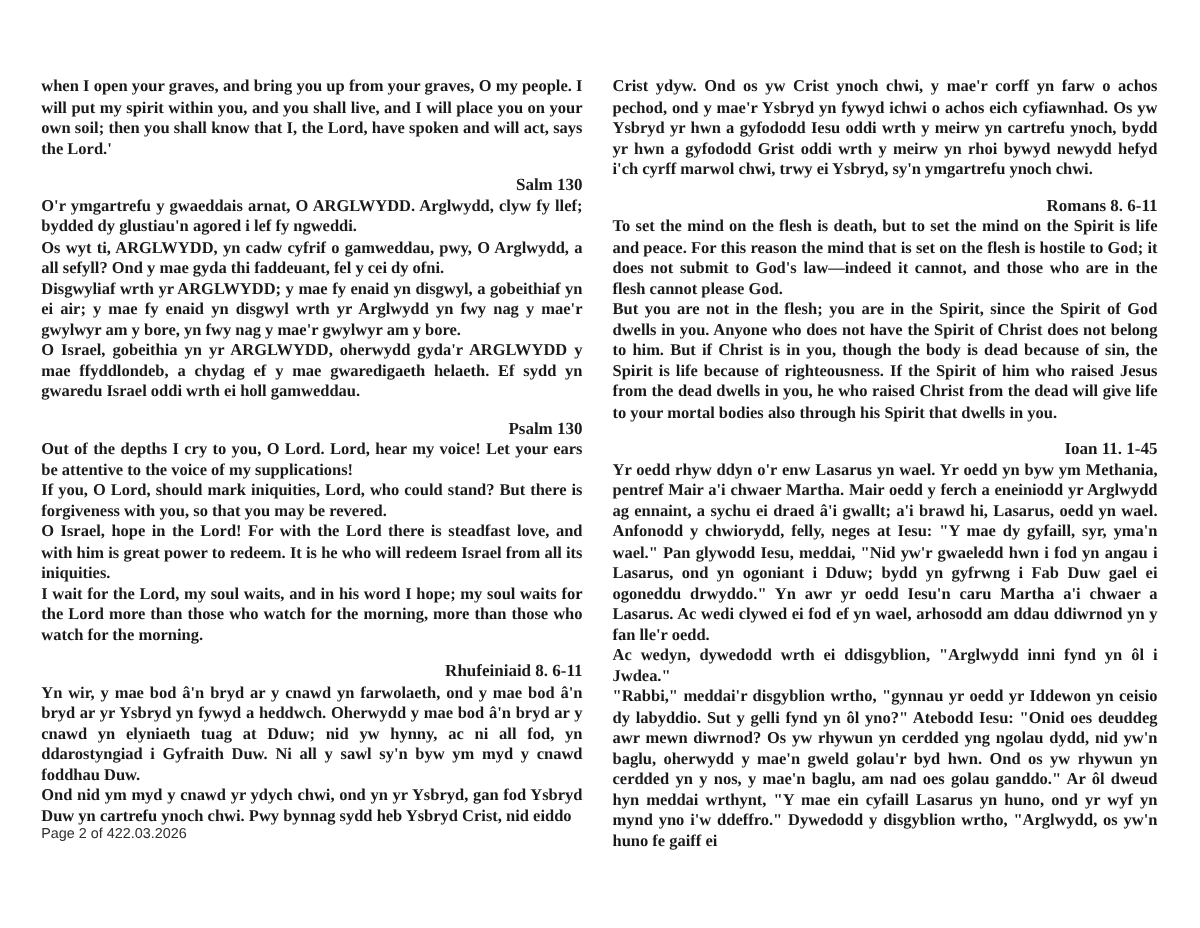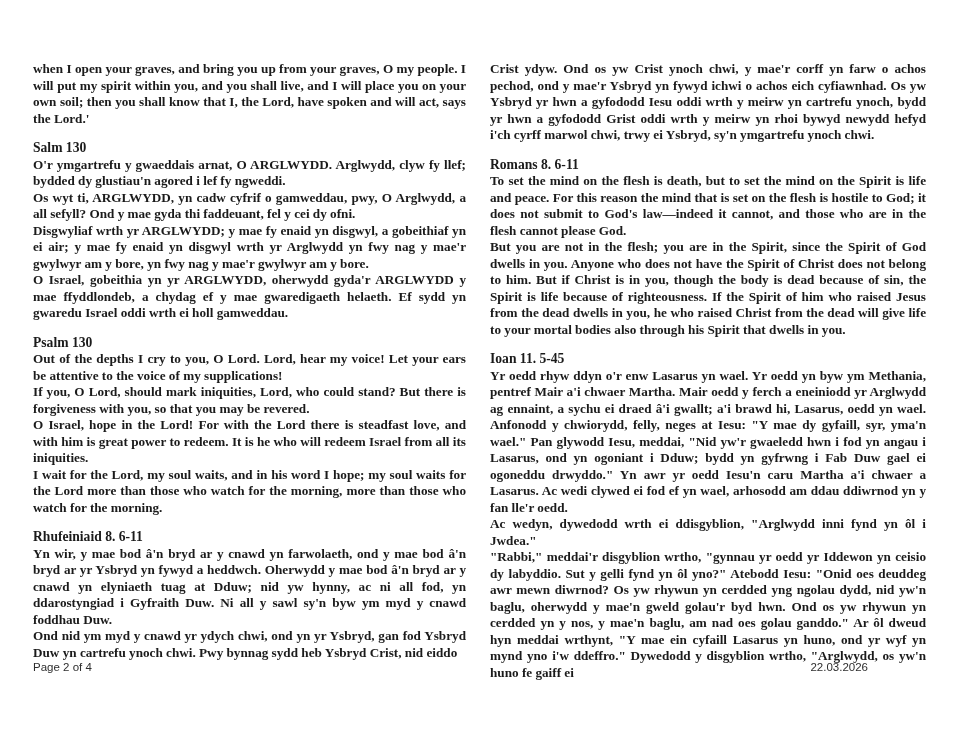--- a/index.html
+++ b/index.html
@@ -30,30 +30,29 @@
   }
   .col-left  { width: 433px; }
   .col-right { width: 436px; }
   .section { margin-top: 13px; }
   .section.first { margin-top: 0; }
   .section h2 {
     margin: 0;
     font-size: 13.6px;
     line-height: 16.5px;
     font-weight: bold;
-    text-align: left;
+    text-align: right;
   }
   .section p { margin: 0; font-weight: bold; }
   .footer {
     position: absolute;
     top: 661px;
     left: 33px;
     right: 92px;
     display: flex;
-    justify-content: space-between;
     align-items: baseline;
     font-family: "Liberation Sans", "DejaVu Sans", sans-serif;
     font-size: 11.5px;
     color: #2e2e2e;
   }
 </style>
 </head>
 <body>
 
 <div class="page">
@@ -93,21 +92,21 @@
         <p>Crist ydyw. Ond os yw Crist ynoch chwi, y mae'r corff yn farw o achos pechod, ond y mae'r Ysbryd yn fywyd ichwi o achos eich cyfiawnhad. Os yw Ysbryd yr hwn a gyfododd Iesu oddi wrth y meirw yn cartrefu ynoch, bydd yr hwn a gyfododd Grist oddi wrth y meirw yn rhoi bywyd newydd hefyd i'ch cyrff marwol chwi, trwy ei Ysbryd, sy'n ymgartrefu ynoch chwi.</p>
       </div>
 
       <div class="section">
         <h2>Romans 8. 6-11</h2>
         <p>To set the mind on the flesh is death, but to set the mind on the Spirit is life and peace. For this reason the mind that is set on the flesh is hostile to God; it does not submit to God's law—indeed it cannot, and those who are in the flesh cannot please God.</p>
         <p>But you are not in the flesh; you are in the Spirit, since the Spirit of God dwells in you. Anyone who does not have the Spirit of Christ does not belong to him. But if Christ is in you, though the body is dead because of sin, the Spirit is life because of righteousness. If the Spirit of him who raised Jesus from the dead dwells in you, he who raised Christ from the dead will give life to your mortal bodies also through his Spirit that dwells in you.</p>
       </div>
 
       <div class="section">
-        <h2>Ioan 11. 5-45</h2>
+        <h2>Ioan 11. 1-45</h2>
         <p>Yr oedd rhyw ddyn o'r enw Lasarus yn wael. Yr oedd yn byw ym Methania, pentref Mair a'i chwaer Martha. Mair oedd y ferch a eneiniodd yr Arglwydd ag ennaint, a sychu ei draed â'i gwallt; a'i brawd hi, Lasarus, oedd yn wael. Anfonodd y chwiorydd, felly, neges at Iesu: "Y mae dy gyfaill, syr, yma'n wael." Pan glywodd Iesu, meddai, "Nid yw'r gwaeledd hwn i fod yn angau i Lasarus, ond yn ogoniant i Dduw; bydd yn gyfrwng i Fab Duw gael ei ogoneddu drwyddo." Yn awr yr oedd Iesu'n caru Martha a'i chwaer a Lasarus. Ac wedi clywed ei fod ef yn wael, arhosodd am ddau ddiwrnod yn y fan lle'r oedd.</p>
         <p>Ac wedyn, dywedodd wrth ei ddisgyblion, "Arglwydd inni fynd yn ôl i Jwdea."</p>
         <p>"Rabbi," meddai'r disgyblion wrtho, "gynnau yr oedd yr Iddewon yn ceisio dy labyddio. Sut y gelli fynd yn ôl yno?" Atebodd Iesu: "Onid oes deuddeg awr mewn diwrnod? Os yw rhywun yn cerdded yng ngolau dydd, nid yw'n baglu, oherwydd y mae'n gweld golau'r byd hwn. Ond os yw rhywun yn cerdded yn y nos, y mae'n baglu, am nad oes golau ganddo." Ar ôl dweud hyn meddai wrthynt, "Y mae ein cyfaill Lasarus yn huno, ond yr wyf yn mynd yno i'w ddeffro." Dywedodd y disgyblion wrtho, "Arglwydd, os yw'n huno fe gaiff ei</p>
       </div>
     </div>
 
   </div>
 
   <div class="footer">
     <span>Page 2 of 4</span>

